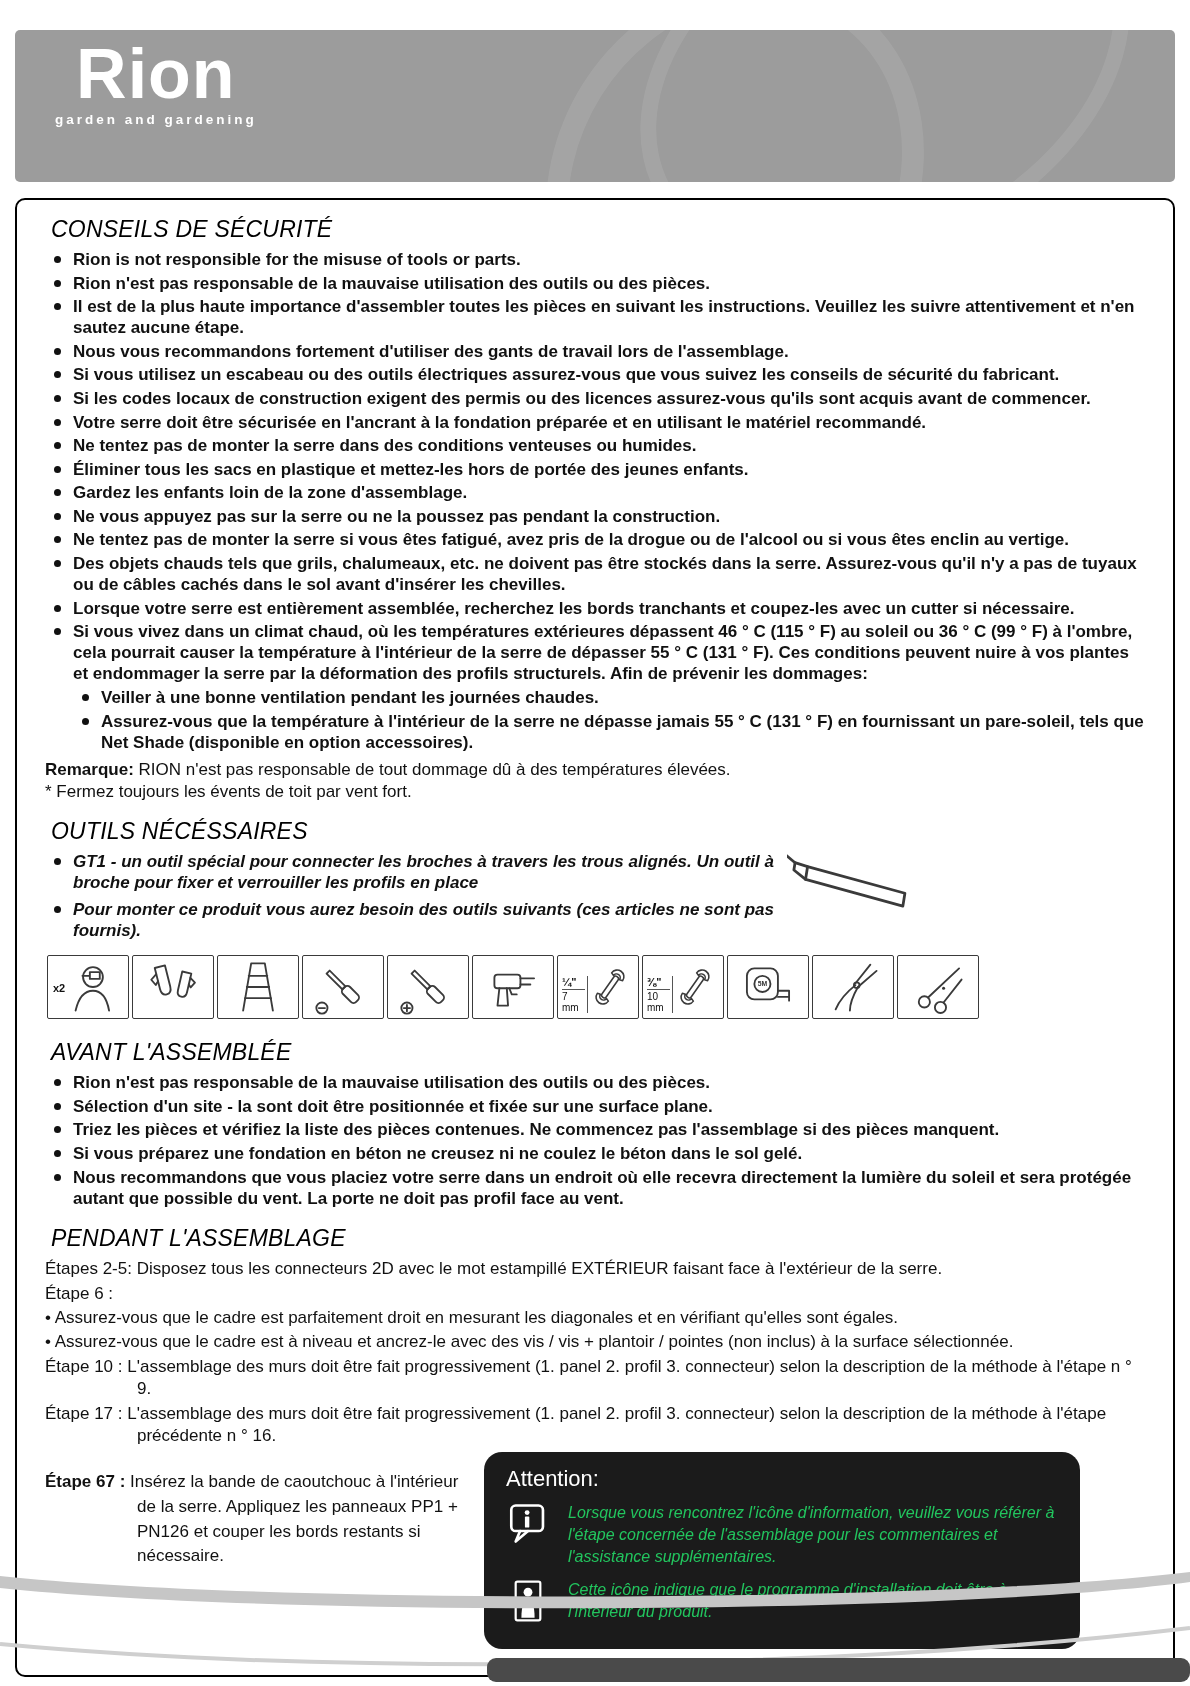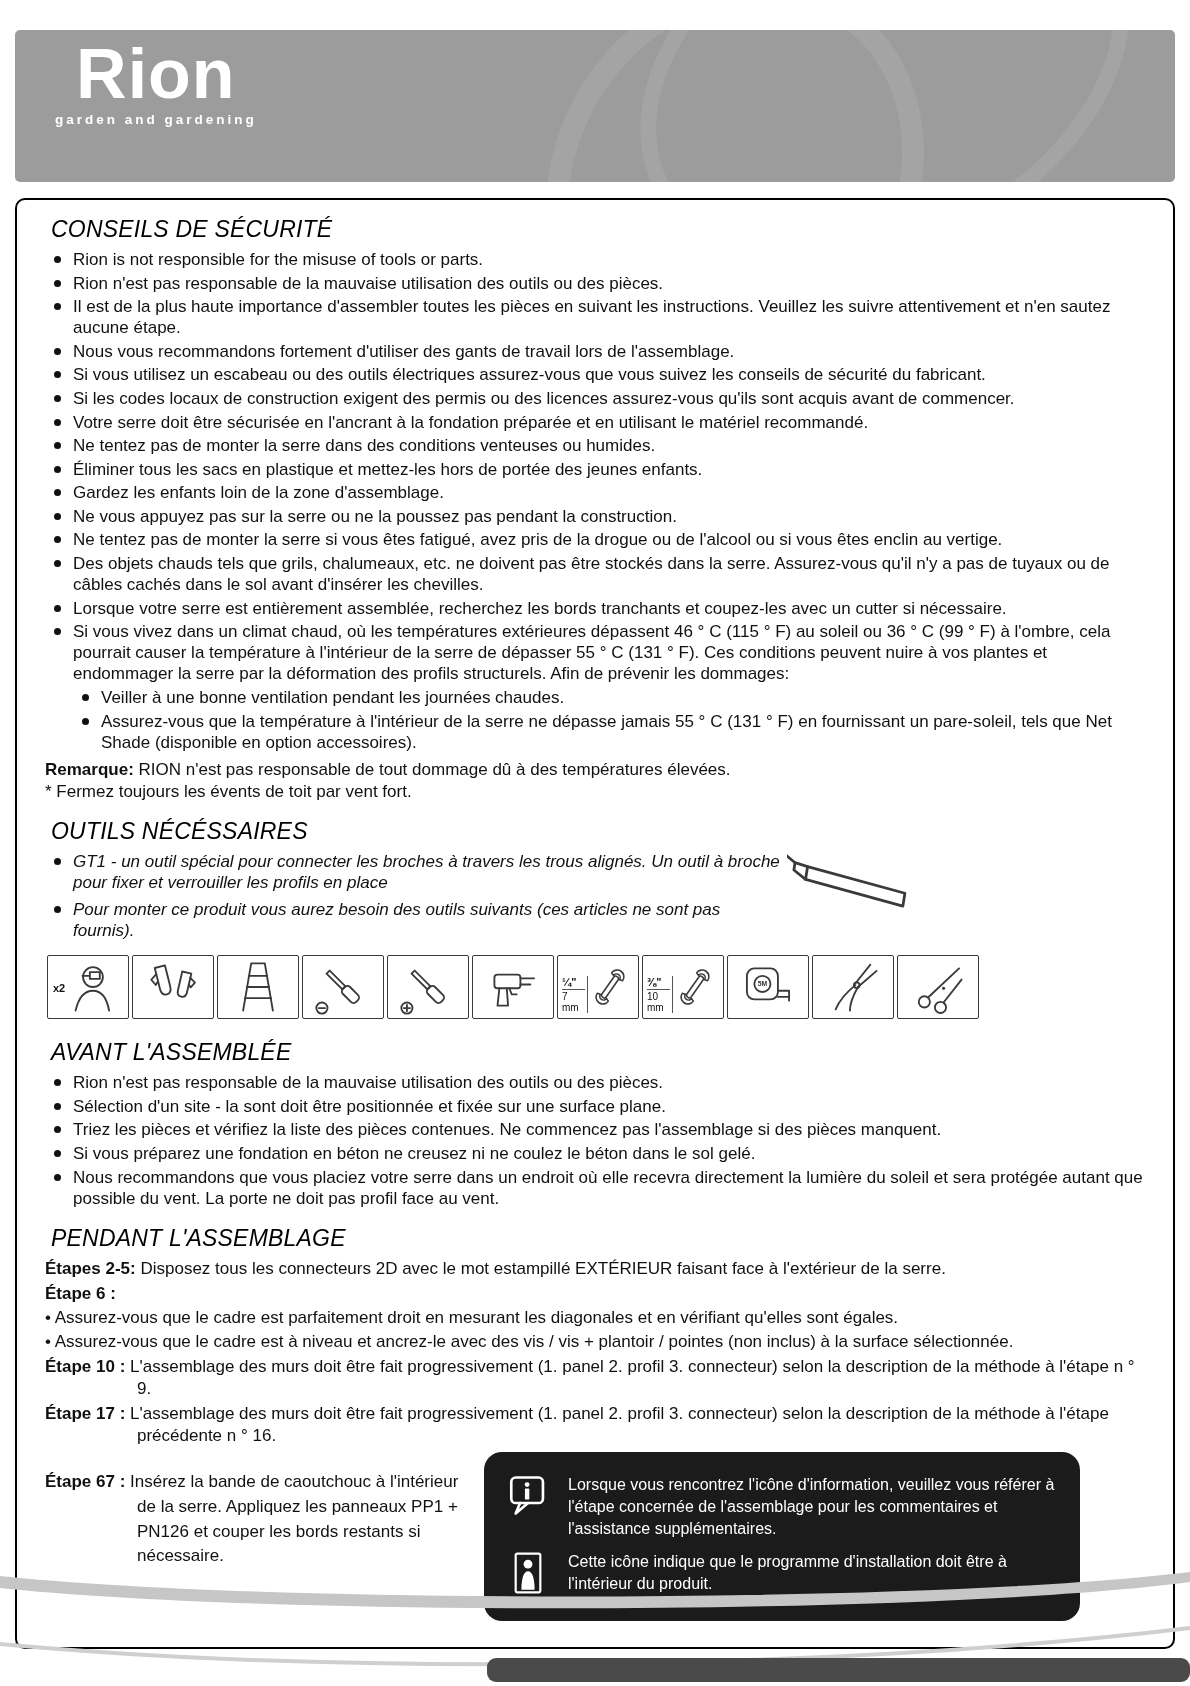--- a/index.html
+++ b/index.html
@@ -27,21 +27,21 @@
   .main-box{
     margin-top:16px; border:2.5px solid #000; border-radius:10px;
     padding:12px 26px 26px 28px; background:#fff; position:relative;
   }
   h2.section{
     font-style:italic; font-weight:normal; font-size:23px;
     margin:16px 0 6px 6px; color:#000; letter-spacing:0.2px;
   }
   h2.section.first{ margin-top:4px; }
 
-  ul.bullets{ list-style:none; margin:0; padding:0; }
+  ul.bullets{ list-style:none; margin:0; padding:0;font-weight:bold; }
   ul.bullets li{
     position:relative; padding-left:28px; margin:2.5px 0;
     font-size:17px; line-height:1.24;
   }
   ul.bullets li::before{
     content:""; position:absolute; left:9px; top:7px;
     width:7px; height:7px; border-radius:50%; background:#111;
   }
   ul.bullets.sub{ margin-left:28px; }
   ul.bullets.italic li{ font-style:italic; margin:6px 0; }
@@ -66,39 +66,39 @@
   .wrench-labels{ position:absolute; left:4px; bottom:5px; width:26px; border-right:1px solid #555; padding-right:2px; }
   .wrench-labels .size-label{ display:block; font-size:11px; font-weight:bold; border-bottom:1px solid #555; padding-bottom:1px; }
   .wrench-labels .mm-label{ display:block; font-size:10px; padding-top:1px; }
   .tool-box.wrench svg{ width:52px; height:56px; margin-left:24px; }
 
   
   .step{
     font-size:17px; line-height:1.28; margin:3px 0;
     padding-left:92px; text-indent:-92px;
   }
-  .step .lbl{ font-weight:bold; }
+  .step .lbl{ font-weight:normal; }
   .dotline{ font-size:17px; line-height:1.3; margin:2px 0; }
   .dotline::before{ content:"• "; }
 
   .final-row{ display:flex; margin-top:6px; }
   .step67{
     width:425px; flex:0 0 auto; font-size:17px; line-height:1.45;
     padding-left:92px; text-indent:-92px;margin-top:18px;
   }
   .step67 .lbl{ font-weight:bold; }
   .attention{
     width:596px; margin-left:14px; background:#1b1b1b; border-radius:18px;
     color:#eee; padding:12px 22px 14px 20px; align-self:flex-start;
   }
   .attention h3{ font-size:22px; font-weight:normal; margin:2px 0 10px 2px; color:#fff; }
   .att-item{ display:flex; gap:16px; align-items:flex-start; margin:10px 0 12px 2px; }
   .att-icon{ flex:0 0 46px; }
   .att-icon svg{ width:44px; height:44px; display:block; }
-  .att-text{ font-size:16px; line-height:1.35; color:#ffffff; }
+  .att-text{ font-size:16px; line-height:1.35; color:#22c55e;font-style:italic; }
 
   
   .bottom-art{ position:absolute; left:0; bottom:0; width:1190px; height:116px; }
 
   svg .ln{ stroke:#3a3a3a; stroke-width:3; fill:none; stroke-linecap:round; stroke-linejoin:round; }
   svg .lnw{ stroke:#fff; fill:none; stroke-linecap:round; stroke-linejoin:round; }
 </style>
 </head>
 <body>
 
@@ -310,20 +310,21 @@
     <div class="step">
       <span class="lbl">Étape 17 :</span><span> L'assemblage des murs doit être fait progressivement (1. panel 2. profil 3. connecteur) selon la description de la méthode à l'étape précédente n ° 16.</span>
     </div>
 
     <div class="final-row">
       <div class="step67">
         <span class="lbl">Étape 67 :</span><span> Insérez la bande de caoutchouc à l'intérieur de la serre. Appliquez les panneaux PP1 + PN126 et couper les bords restants si nécessaire.</span>
       </div>
 
       <div class="attention">
+        <h3>Attention:</h3>
 
         <div class="att-item">
           <span class="att-icon">
             <svg viewBox="0 0 100 100">
               <rect class="lnw" x="12" y="8" width="72" height="58" rx="10" stroke-width="6"></rect>
               <path class="lnw" d="M32,66 L22,90 L50,66" stroke-width="6"></path>
               <g fill="#fff">
                   <circle cx="48" cy="24" r="5.5"></circle>
                   <rect x="43" y="33" width="10" height="25" rx="2"></rect>
                 </g>

